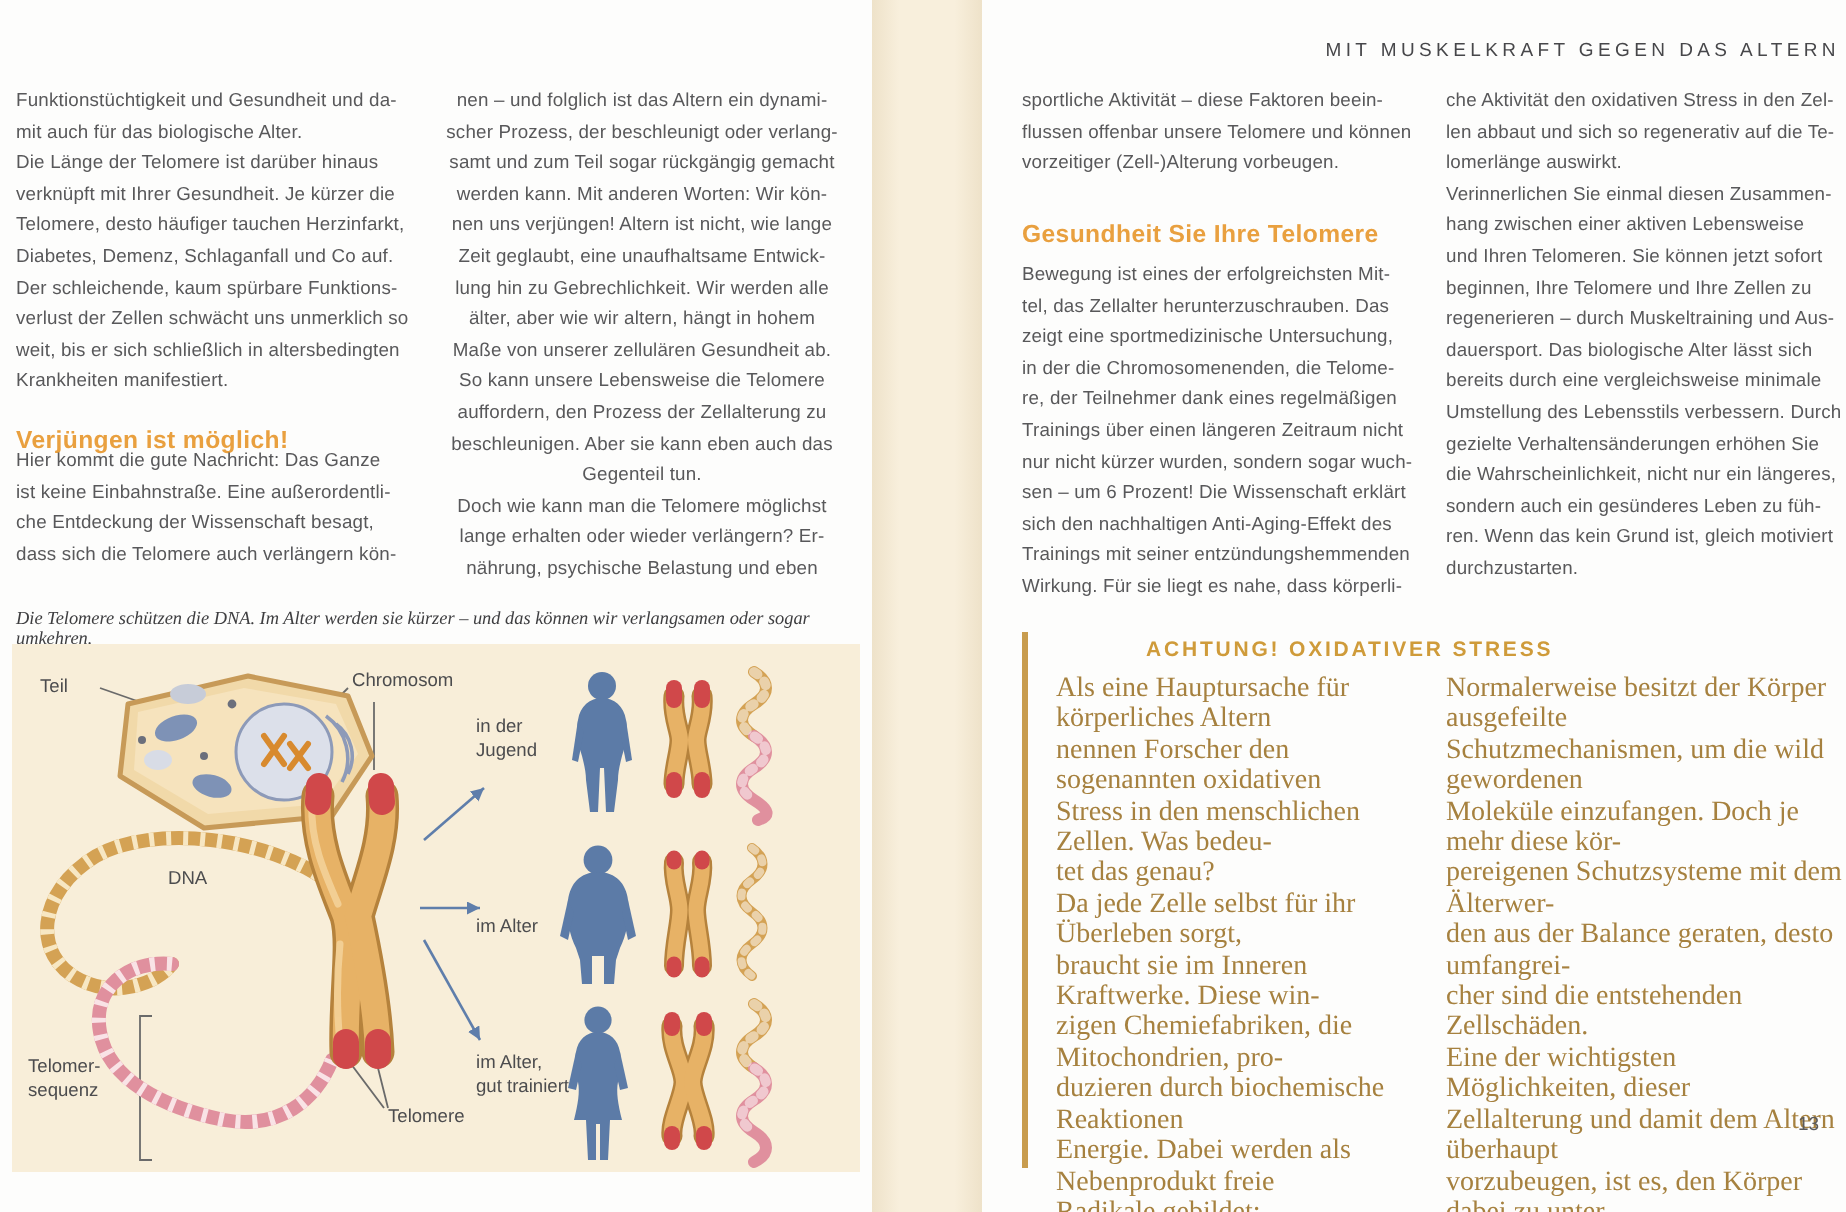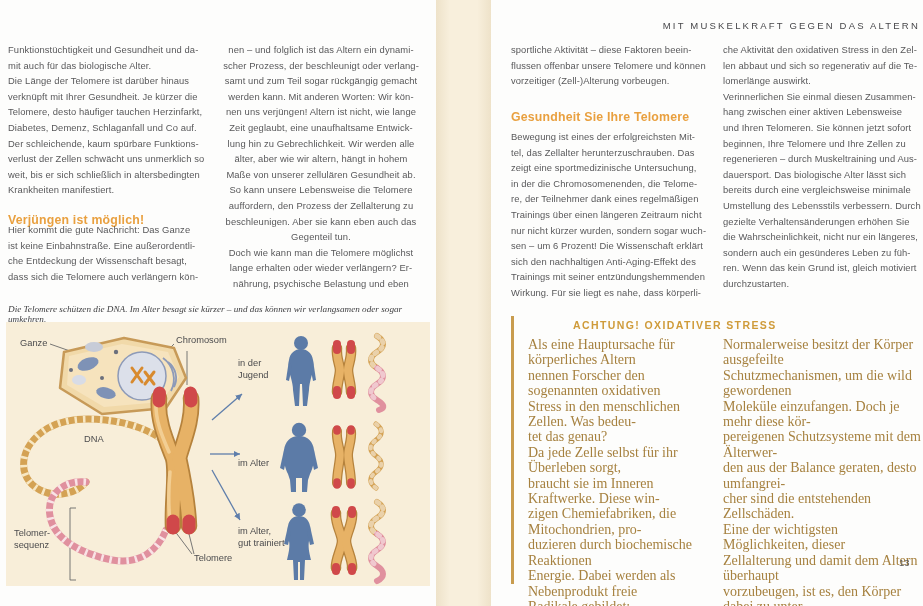--- a/index.html
+++ b/index.html
@@ -49,21 +49,21 @@
 lung hin zu Gebrechlichkeit. Wir werden alle
 älter, aber wie wir altern, hängt in hohem
 Maße von unserer zellulären Gesundheit ab.
 So kann unsere Lebensweise die Telomere
 auffordern, den Prozess der Zellalterung zu
 beschleunigen. Aber sie kann eben auch das
 Gegenteil tun.
 Doch wie kann man die Telomere möglichst
 lange erhalten oder wieder verlängern? Er-
 nährung, psychische Belastung und eben</div>
-<div class="abs caption" style="left:8px;top:304px;width:424px;">Die Telomere schützen die DNA. Im Alter besagt sie kürzer – und das können wir verlangsamen oder sogar umkehren.</div>
+<div class="abs caption" style="left:8px;top:304px;width:424px;">Die Telomere schützen die DNA. Im Alter werden sie kürzer – und das können wir verlangsamen oder sogar umkehren.</div>
 
 <div class="abs figure" style="left:6px;top:322px;width:424px;height:264px;">
   <svg width="424" height="264" viewBox="0 0 424 264" style="position:absolute;left:0;top:0;">
     <defs>
       <marker id="ah" markerWidth="7" markerHeight="7" refX="5" refY="2.5" orient="auto">
           <path d="M0,0 L5,2.5 L0,5 Z" fill="#5f7eab"></path>
         </marker>
     </defs>
 
     <g stroke="#6a6a6a" stroke-width="0.9" fill="none">
@@ -202,21 +202,21 @@
           <path d="M346,245 L346,249"></path>
       </g>
     </g>
     <g fill="none" stroke-linecap="round">
       <path d="M371,180 C379,185 379,191 371,196 C363,201 363,207 371,212" stroke="#d4a254" stroke-width="6"></path>
       <path d="M371,212 C379,217 379,223 371,228 C363,233 363,239 371,244 C379,249 379,255 371,259" stroke="#e0909e" stroke-width="6"></path>
       <path d="M371,180 C379,185 379,191 371,196 C363,201 363,207 371,212 C379,217 379,223 371,228 C363,233 363,239 371,244" stroke="#ffffff" stroke-width="5" stroke-dasharray="2 5" opacity="0.5"></path>
     </g>
   </svg>
 
-  <div class="fig-label" style="left:14px;top:16px;">Ganze</div>
+  <div class="fig-label" style="left:14px;top:16px;">Teil</div>
   <div class="fig-label" style="left:170px;top:13px;">Chromosom</div>
   <div class="fig-label" style="left:78px;top:112px;text-align:right;">DNA</div>
   <div class="fig-label" style="left:8px;top:206px;">Telomer-
 sequenz</div>
   <div class="fig-label" style="left:188px;top:231px;">Telomere</div>
   <div class="fig-label" style="left:232px;top:36px;">in der
 Jugend</div>
   <div class="fig-label" style="left:232px;top:136px;text-align:right;">im Alter</div>
   <div class="fig-label" style="left:232px;top:204px;">im Alter,
 gut trainiert</div>

